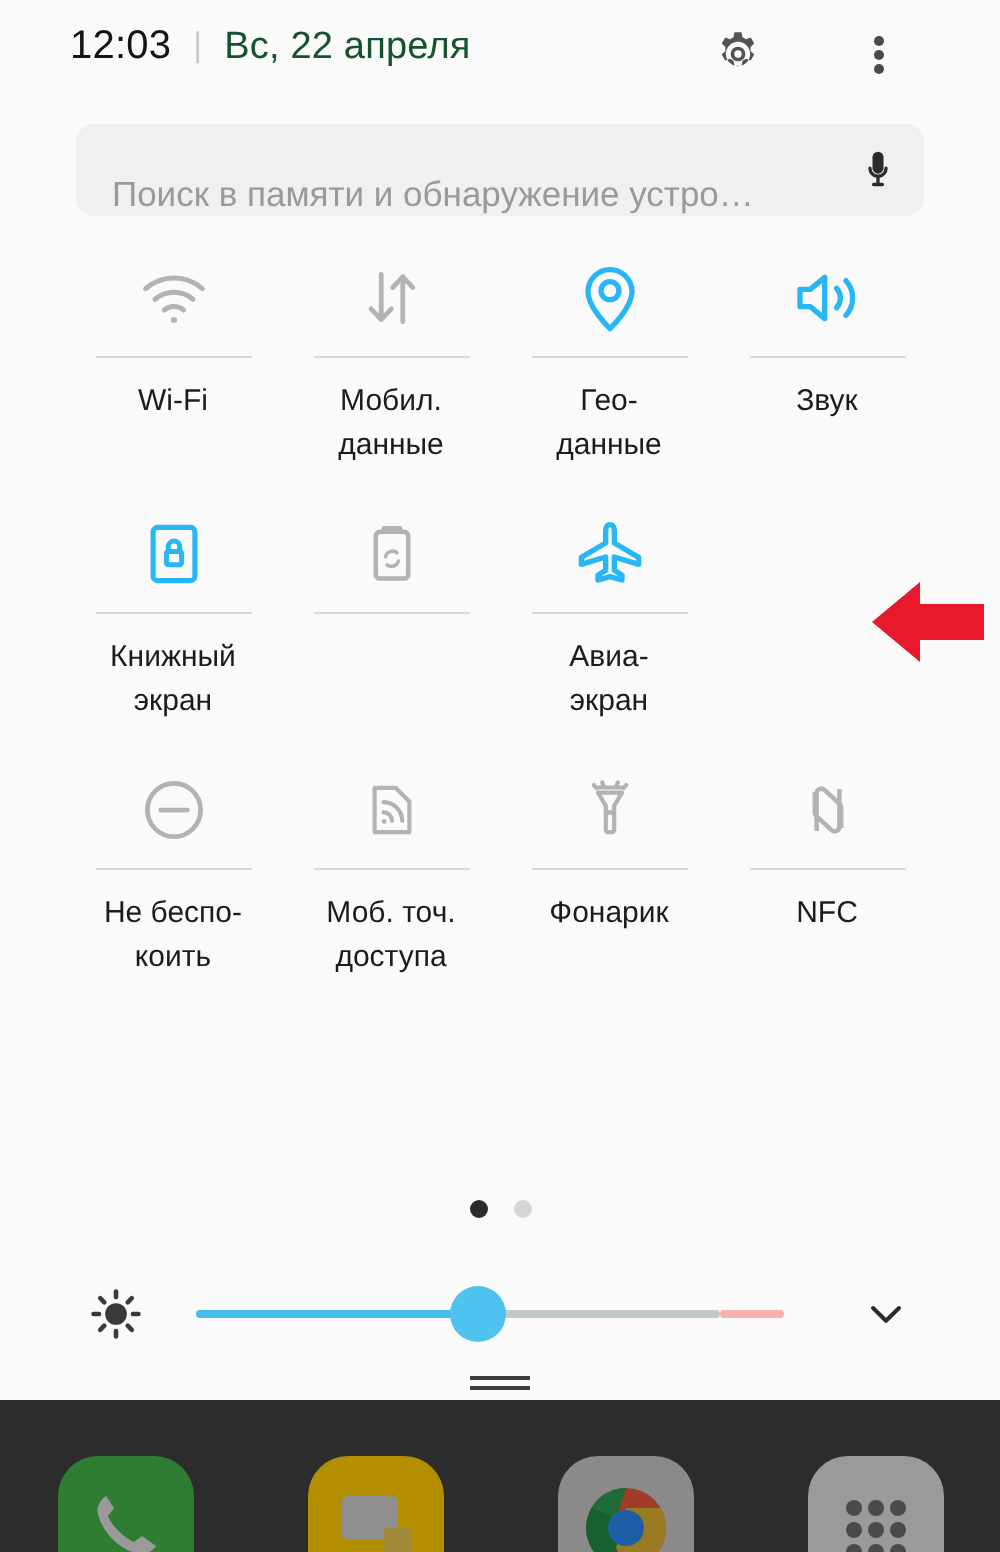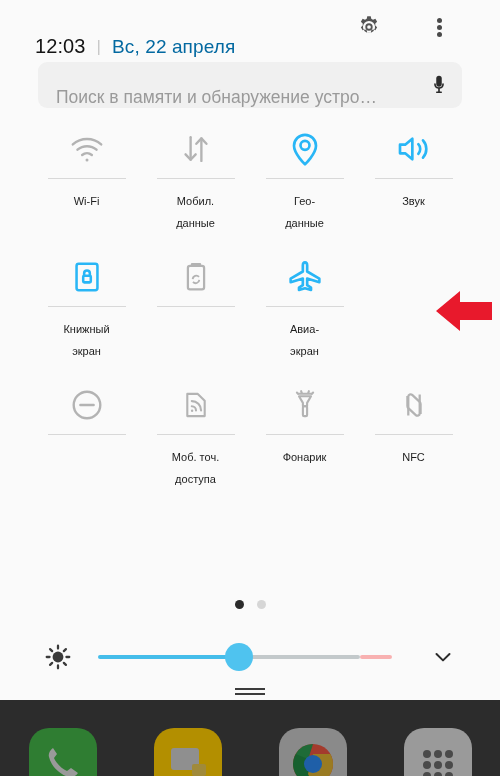--- a/index.html
+++ b/index.html
@@ -17,25 +17,25 @@
     background:#fafafa;
   }
 
   
   #header {
     position:absolute; left:0; top:0; width:500px; height:56px;
   }
   #clock-block {
     position:absolute; left:35px; top:12px;
     display:flex; align-items:baseline; gap:11px;
-    font-size:20px; color:#1c1c1c; letter-spacing:.1px;margin-top:23px;
+    font-size:20px; color:#1c1c1c; letter-spacing:.1px;
   }
   #clock-time { font-size:20px; color:#141414; }
   #clock-sep { color:#c9c9c9; font-size:17px; position:relative; top:-1px; }
-  #clock-date { font-size:19px; color:#0369a1; }
+  #clock-date { font-size:19px; color:#14532d; }
 
   .hdr-icon {
     position:absolute; top:10px;
     width:34px; height:34px;
     display:flex; align-items:center; justify-content:center;
   }
   #settings-btn { left:352px; }
   #overflow-btn { left:422px; }
   .dot3 { width:5px; height:5px; border-radius:50%; background:#4a4a4a; margin:2px 0; }
 
@@ -69,21 +69,21 @@
   }
   .tile-icon {
     height:58px; width:100%;
     display:flex; align-items:center; justify-content:center;
   }
   .tile-rule {
     width:78px; height:1px; background:#d8d8d8;
   }
   .tile-label {
     margin-top:11px;
-    font-size:11px; line-height:22px;
+    font-size:15px; line-height:22px;
     color:#1c1c1c; text-align:center;
     white-space:pre-line;
     min-height:44px;
   }
   .row-gap { height:12px; }
 
   
   #annot-arrow {
     position:absolute; left:436px; top:290px;
     width:56px; height:42px;
@@ -284,20 +284,22 @@
 
     <div class="tile-row">
       <div class="tile">
         <div class="tile-icon">
           <svg width="38" height="38" viewBox="0 0 24 24" fill="none" stroke="#b3b3b3" stroke-width="1.5" stroke-linecap="round">
             <circle cx="12" cy="12" r="8.4"></circle>
             <path d="M7.8 12h8.4"></path>
           </svg>
         </div>
         <div class="tile-rule"></div>
+        <div class="tile-label">Не беспо-
+коить</div>
       </div>
 
       <div class="tile">
         <div class="tile-icon">
           <svg width="36" height="36" viewBox="0 0 24 24" fill="none" stroke="#b3b3b3" stroke-width="1.4" stroke-linejoin="round" stroke-linecap="round">
             <path d="M6.2 4.6h7l4.6 4.6v10.2H6.2z"></path>
             <path d="M9.2 9.4a6.2 6.2 0 0 1 6.2 6.2M9.2 12.8a2.8 2.8 0 0 1 2.8 2.8"></path>
             <circle cx="9.4" cy="15.8" r=".8" fill="#b3b3b3" stroke="none"></circle>
           </svg>
         </div>

